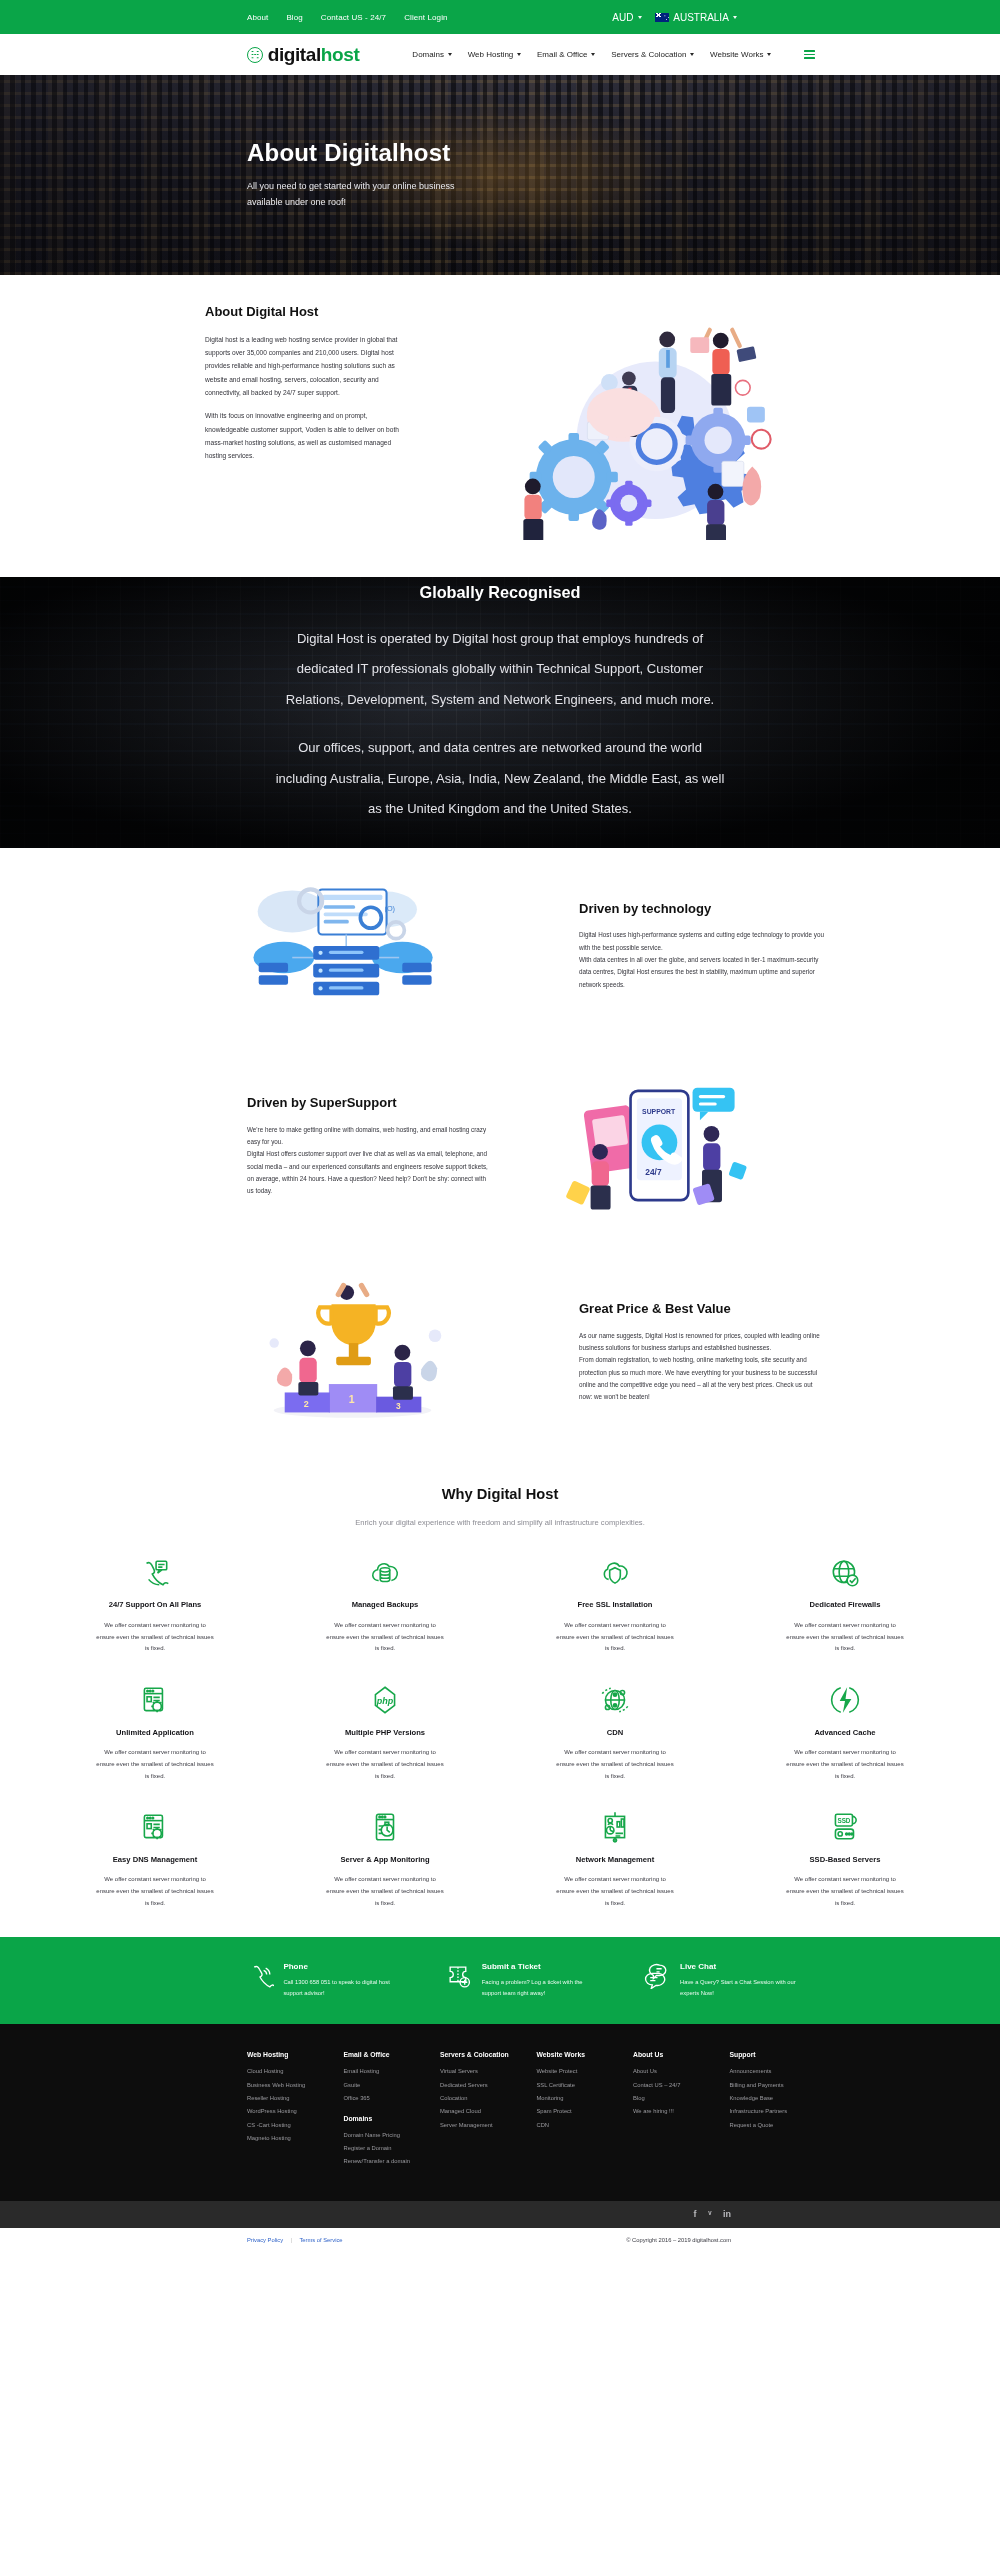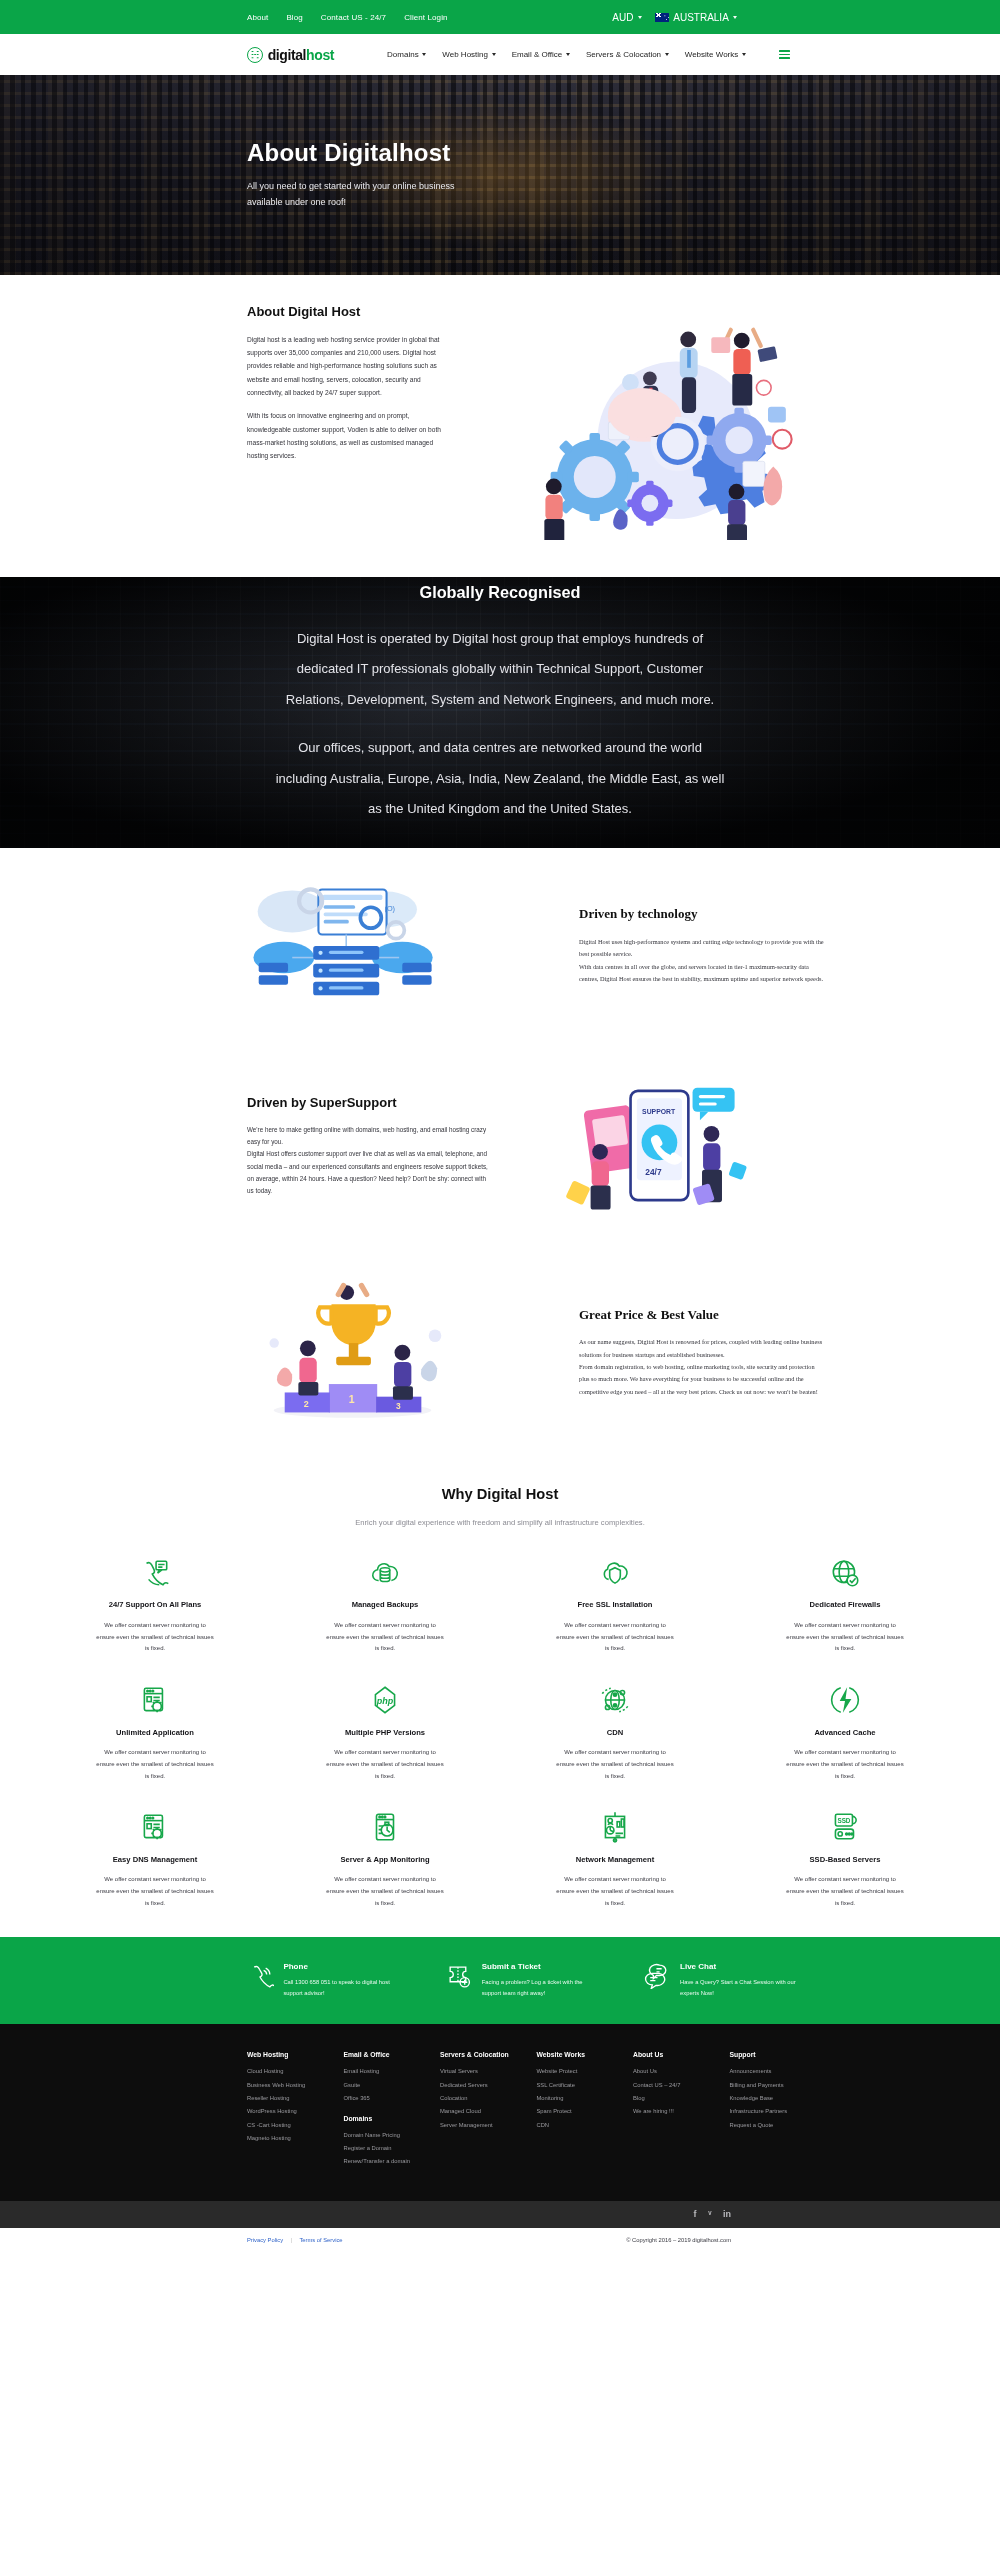--- a/index.html
+++ b/index.html
@@ -23,21 +23,21 @@
      linear-gradient(-45deg,transparent 42%,#fff 42%,#fff 58%,transparent 58%),#00247d;}
   .flag:after{content:"";position:absolute;right:1.6px;bottom:1.1px;width:1.6px;height:1.6px;background:#fff;border-radius:50%;box-shadow:2.1px -2.1px 0 0 #fff,-1.6px -3.7px 0 0 #fff,3.2px 0.5px 0 0 #fff;}
 
   
   .header{background:#fff;height:41px;display:flex;align-items:center;}
   .header .container{display:flex;align-items:center;}
   .logo{display:flex;align-items:center;gap:4.7px;margin-left:73px;}
   .logo-mark{width:16px;height:16px;border:1.3px solid #0aa548;border-radius:50%;position:relative;flex:none;}
   .logo-mark:before{content:"";position:absolute;left:50%;top:50%;transform:translate(-50%,-50%);width:1.8px;height:1.8px;border-radius:50%;background:#0aa548;
     box-shadow:-2.6px -3.2px 0 #0aa548, 2.6px -3.2px 0 #0aa548, -2.6px 0 0 #0aa548, 2.6px 0 0 #0aa548, -2.6px 3.2px 0 #0aa548, 2.6px 3.2px 0 #0aa548;}
-  .logo-text{font-size:14px;font-weight:700;letter-spacing:-0.4px;}
+  .logo-text{font-size:19px;font-weight:700;letter-spacing:-0.4px;}
   .logo-text .dark{color:#111;}
   .logo-text .green{color:#0aa548;}
   .mainnav{display:flex;align-items:center;gap:16px;margin-left:53px;}
   .mainnav a{color:#1d1d1d;font-size:8px;text-decoration:none;display:flex;align-items:center;gap:3.7px;}
   .burger{margin-left:17px;display:flex;flex-direction:column;gap:2.1px;cursor:pointer;}
   .burger span{display:block;width:11px;height:1.8px;background:#0aa548;border-radius:0.5px;}
 
   
   .hero{height:200px;position:relative;overflow:hidden;
      background:linear-gradient(180deg,#2c2c38 0%,#1b1d28 55%,#0f1016 100%);}
@@ -50,21 +50,21 @@
      opacity:.95;}
   .hero .glow{position:absolute;left:30%;top:10%;width:40%;height:80%;background:radial-gradient(ellipse at center,rgba(255,176,60,.30),transparent 65%);}
   .hero .shade{position:absolute;inset:0;background:linear-gradient(90deg,rgba(10,10,16,.62),rgba(10,10,16,.25) 55%,rgba(10,10,16,.55));}
   .hero .container{height:100%;display:flex;flex-direction:column;justify-content:center;position:relative;z-index:3;}
   .hero h1{color:#fff;font-size:24px;font-weight:700;margin-left:73px;letter-spacing:0.2px;}
   .hero p{color:#e9e9ee;font-size:9px;margin-left:73px;margin-top:11.6px;line-height:1.75;max-width:226px;}
 
   
   .about{background:#fff;padding:29px 0 37px;}
   .about .container{display:flex;align-items:flex-start;}
-  .about-txt{width:252px;margin-left:73px;}
+  .about-txt{width:252px;margin-left:31px;}
   .about-txt h2{font-size:13px;font-weight:700;color:#111;margin-bottom:14px;}
   .about-txt p{font-size:6.6px;line-height:2.0;color:#33333a;margin-bottom:10.5px;max-width:200px;}
   .about-art{flex:1;display:flex;justify-content:center;padding-top:5.3px;}
 
   
   .art-gears{position:relative;width:294px;height:231px;}
   .circle-bg{position:absolute;left:87px;top:63px;width:160px;height:160px;border-radius:50%;background:#e6e9fa;z-index:-1;}
   .pinkblob{position:absolute;left:92px;top:79px;width:68px;height:50px;border-radius:50%;background:#fadfe0;}
 
   
@@ -81,21 +81,21 @@
   .global p{color:#e3e3e8;font-size:13px;line-height:2.35;max-width:452px;margin:0 auto 18px;}
 
   
   .frow{padding:32px 0;background:#fff;}
   .frow .container{display:flex;align-items:center;}
   .frow .txt{width:247px;}
   .frow .txt h2{font-size:13px;font-weight:700;color:#111;margin-bottom:13.7px;}
   .frow .txt p{font-size:6.3px;line-height:1.95;color:#33333a;}
   .frow .art{flex:1;display:flex;justify-content:center;align-items:center;}
   .frow.rev .txt{margin-left:73px;}
-  .frow.fwd .txt{margin-left:48px;font-family:Liberation Serif, serif;}
+  .frow.fwd .txt{margin-left:48px;}
 
   
   .tech{width:247px;height:131px;position:relative;}
 
   
   .supp{width:247px;height:142px;position:relative;}
 
   
   .troph{width:247px;height:142px;position:relative;}
 

